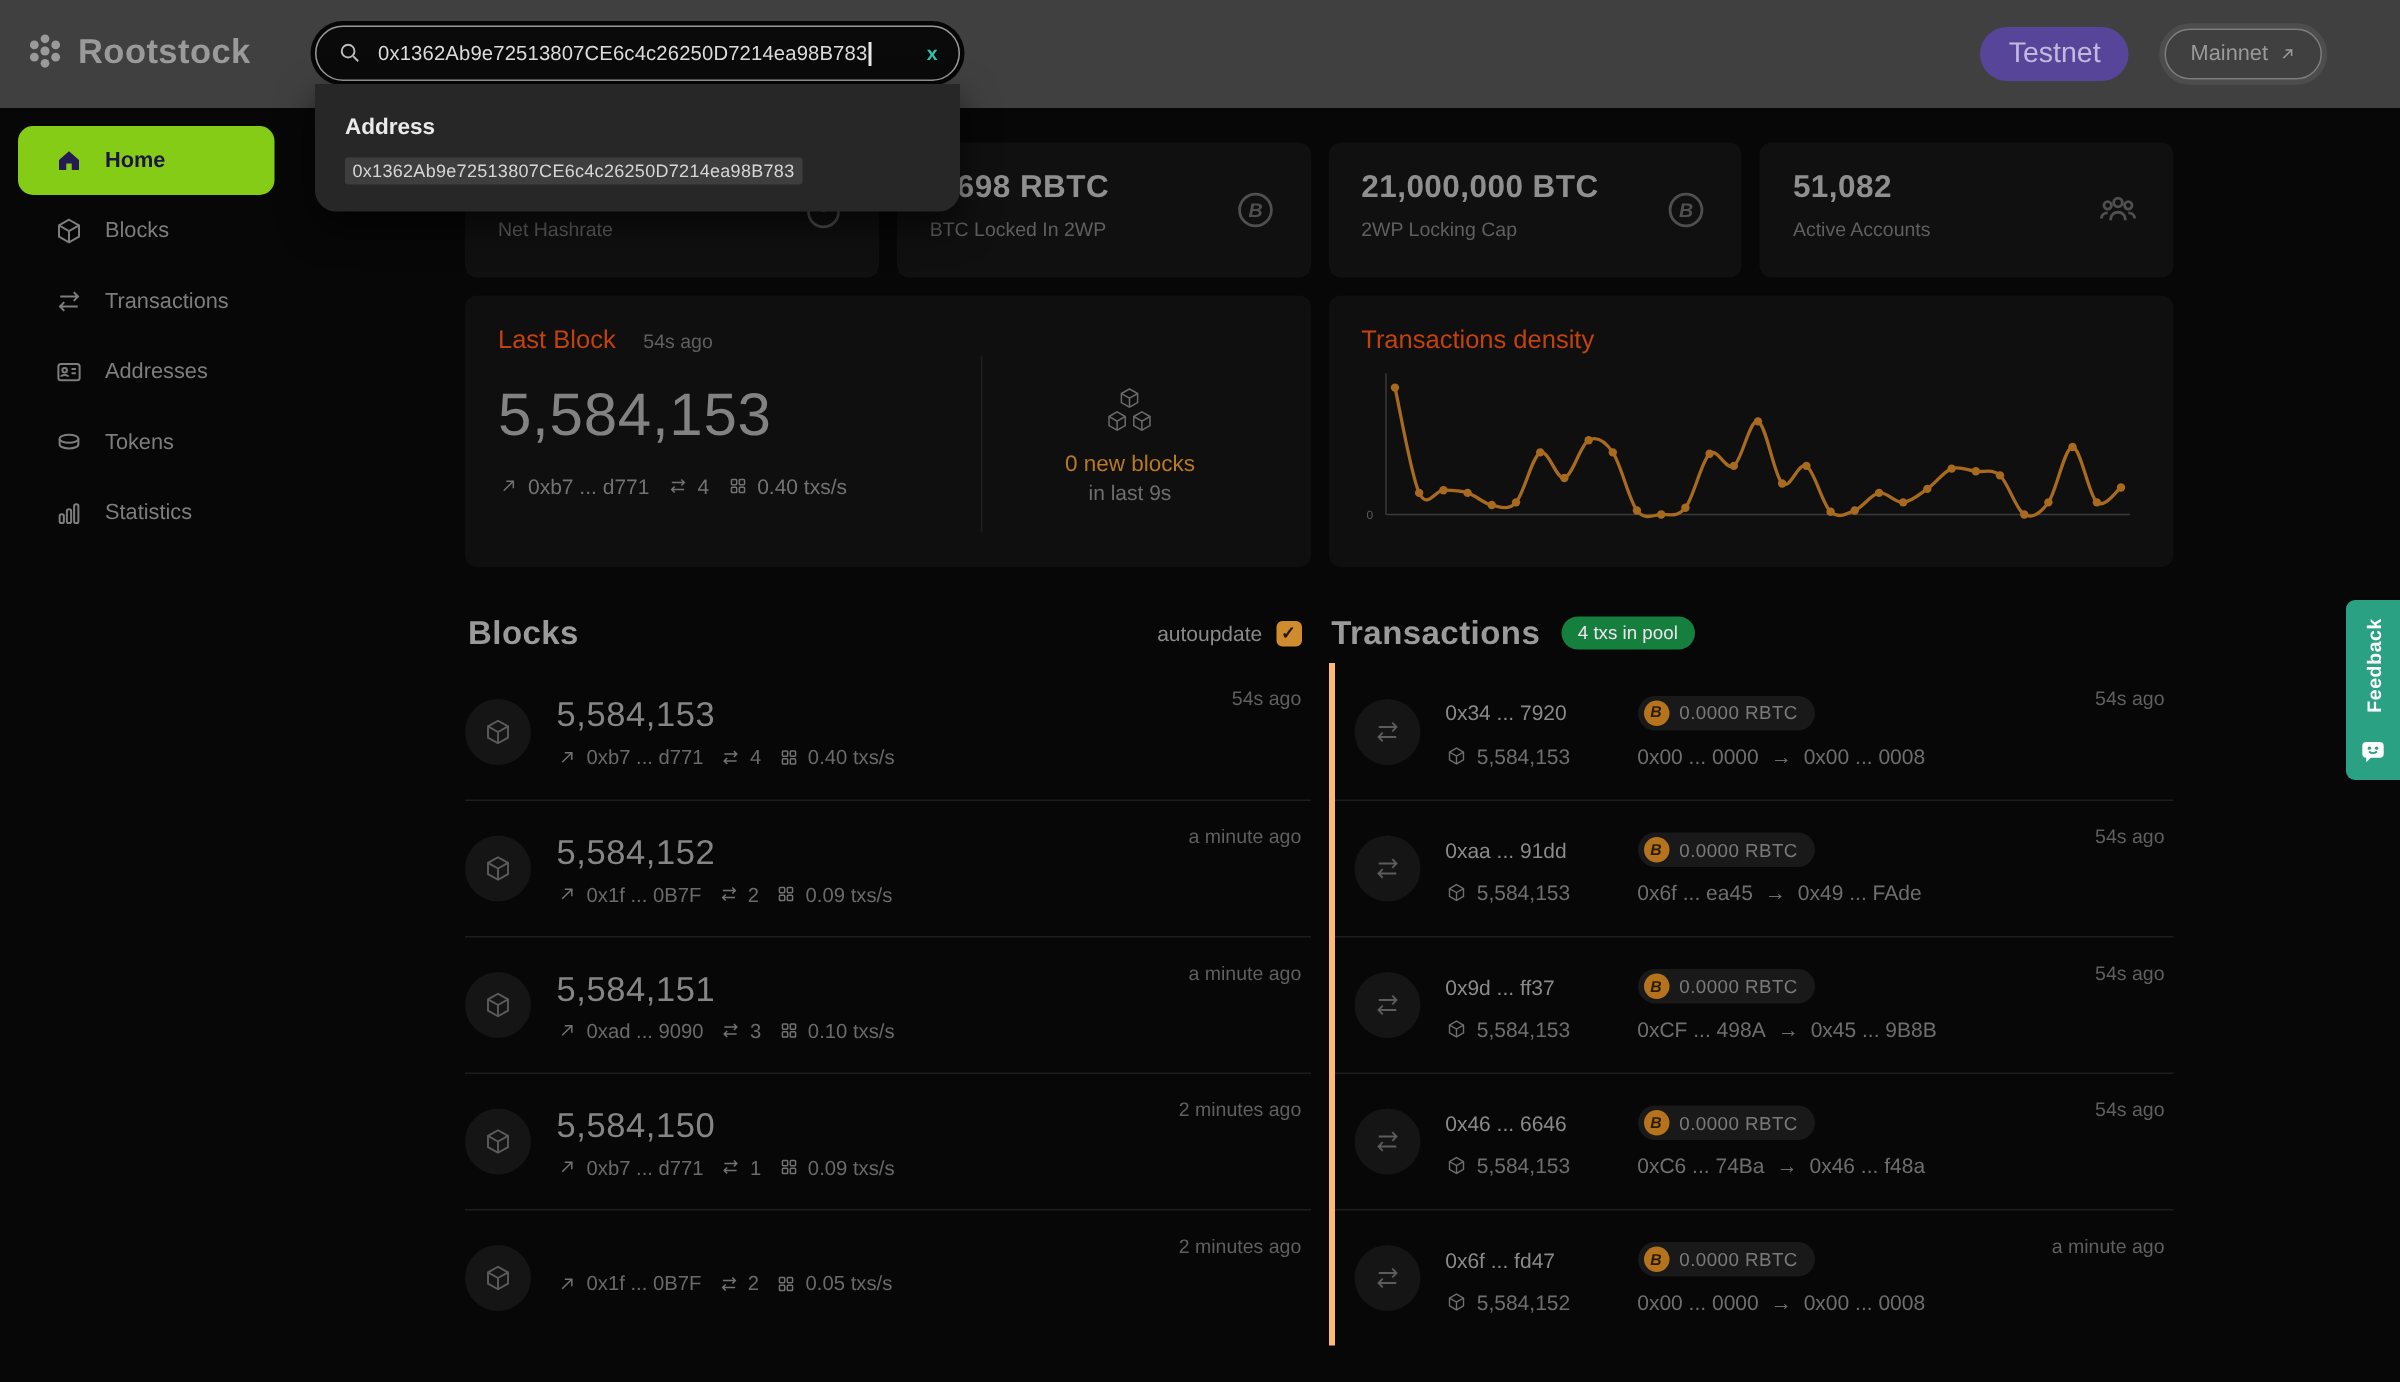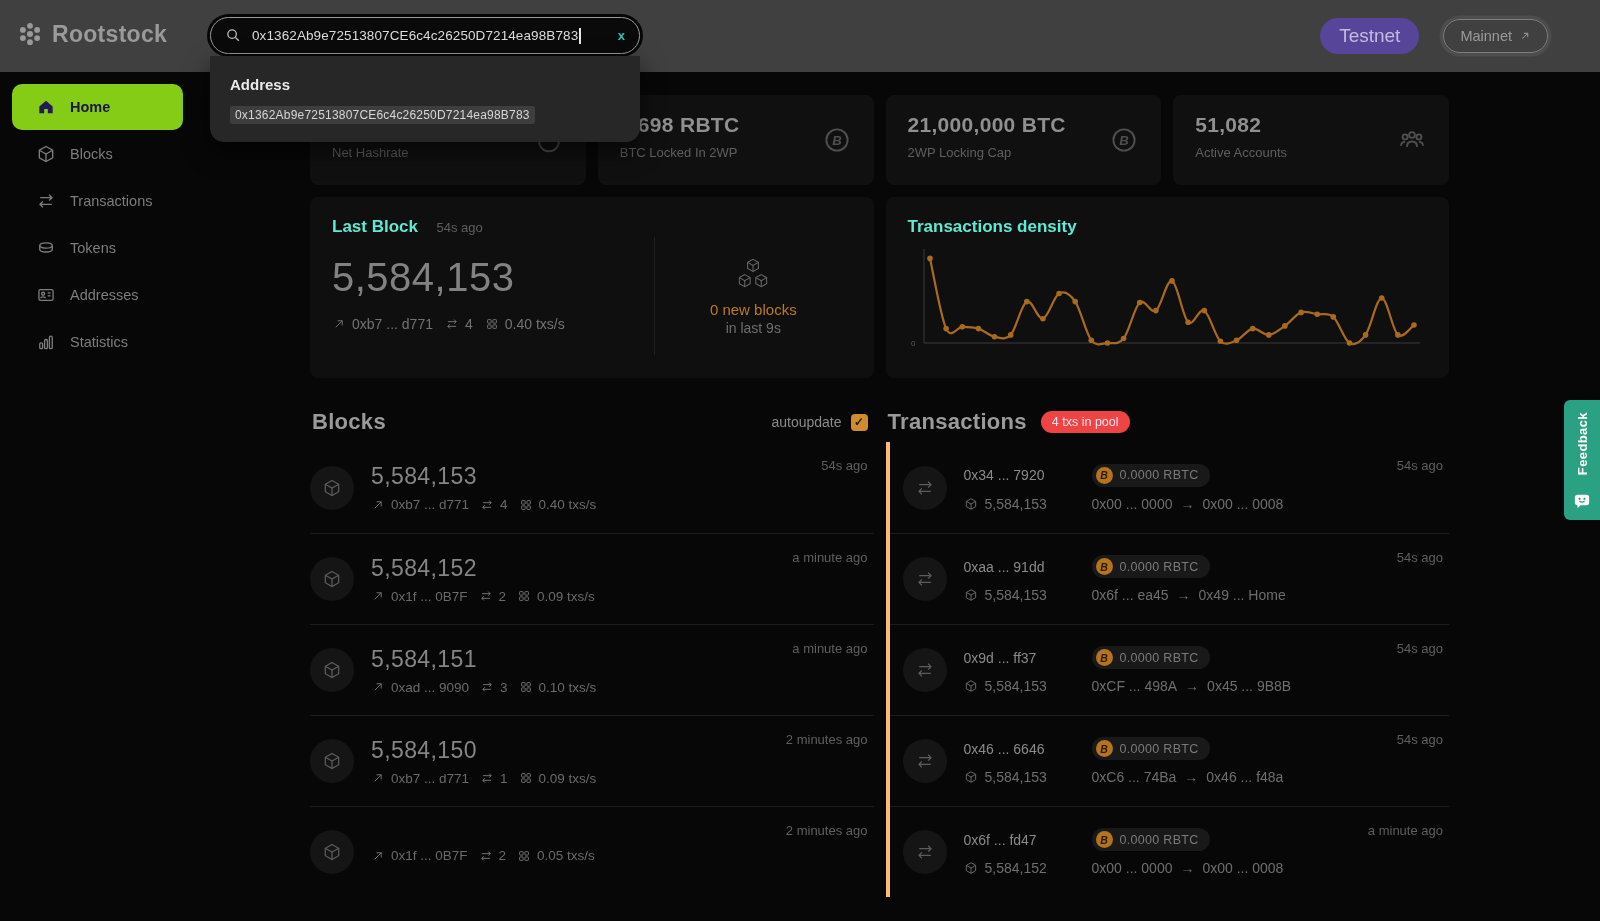--- a/index.html
+++ b/index.html
@@ -47,21 +47,21 @@
   
   .main { position:absolute; left:310px; top:95px; width:1139px; }
   .stats-row { display:grid; grid-template-columns:repeat(4,1fr); gap:12px; }
   .stat-card { background:#101010; border-radius:8px; height:90px; padding:18px 22px; position:relative; }
   .stat-value { font-size:21px; font-weight:600; color:#8f8f8f; letter-spacing:.3px; }
   .stat-label { font-size:13px; color:#5f5f5f; margin-top:8px; }
   .stat-icon { position:absolute; right:22px; top:30px; width:30px; height:30px; stroke:#4f4f4f; fill:none; stroke-width:1.5; color:#4f4f4f; }
 
   .charts-row { display:grid; grid-template-columns:1fr 1fr; gap:12px; margin-top:12px; }
   .panel { background:#0f0f0f; border-radius:8px; height:181px; padding:20px 22px; position:relative; }
-  .panel-title { font-size:17px; font-weight:700; color:#5eead4; }
+  .panel-title { font-size:17px; font-weight:400; color:#c2410c; }
   .lb-time { font-size:13px; color:#5f5f5f; font-weight:400; margin-left:14px; }
   .lb-body { display:flex; height:118px; }
   .lb-left { width:62%; padding-top:18px; }
   .lb-number { font-size:40px; font-weight:500; color:#828282; letter-spacing:.5px; }
   .meta-row { display:flex; align-items:center; gap:12px; margin-top:16px; font-size:14px; color:#737373; }
   .meta-row svg, .rmeta svg { width:14px; height:14px; stroke:#737373; fill:none; stroke-width:1.7; flex:none; }
   .meta-item { display:flex; align-items:center; gap:6px; }
   .lb-right { width:38%; border-left:1px solid #1f1f1f; display:flex; flex-direction:column;
               align-items:center; justify-content:center; gap:2px; }
   .lb-right svg { width:36px; height:36px; stroke:#6a6a6a; fill:none; stroke-width:1.5; }
@@ -72,21 +72,21 @@
   .axis { stroke:#3a3a3a; stroke-width:1; }
   .axis-label { fill:#5a5a5a; font-size:8px; }
 
   
   .lists-row { display:grid; grid-template-columns:1fr 1fr; gap:12px; margin-top:24px; }
   .list-head { display:flex; align-items:center; height:40px; padding:0 6px 0 2px; }
   .list-title { font-size:22px; font-weight:700; color:#9a9a9a; letter-spacing:.3px; }
   .autoupdate { margin-left:auto; display:flex; align-items:center; gap:9px; color:#8a8a8a; font-size:14px; }
   .checkbox { width:17px; height:17px; background:#cf8c2e; border-radius:4px; color:#241a05;
               font-size:12px; font-weight:700; display:flex; align-items:center; justify-content:center; cursor:pointer; }
-  .pool-badge { margin-left:14px; background:#ef4444; color:#f2e3f0; font-size:12.5px;
+  .pool-badge { margin-left:14px; background:#15803d; color:#f2e3f0; font-size:12.5px;
                 padding:4px 11px; border-radius:999px; }
 
   .rows > .row + .row { border-top:1px solid #1d1d1d; }
   .row { position:relative; height:91px; display:flex; align-items:center; cursor:pointer; }
   .row-icon { width:44px; height:44px; border-radius:50%; background:#151515; display:flex;
               align-items:center; justify-content:center; flex:none; }
   .row-icon svg { width:20px; height:20px; stroke:#5c5c5c; fill:none; stroke-width:1.5; }
   .row-main { margin-left:17px; }
   .row-num { font-size:23px; font-weight:500; color:#858585; letter-spacing:.4px; }
   .rmeta { display:flex; align-items:center; gap:11px; margin-top:7px; font-size:13.5px; color:#6a6a6a; }
@@ -254,29 +254,29 @@
     <span>Blocks</span>
   </div>
   <div class="side-item">
     <svg>
         <use href="#i-swap"></use>
       </svg>
     <span>Transactions</span>
   </div>
   <div class="side-item">
     <svg>
+        <use href="#i-card"></use>
+      </svg>
+    <span>Addresses</span>
+  </div>
+  <div class="side-item">
+    <svg>
         <use href="#i-coin"></use>
       </svg>
     <span>Tokens</span>
-  </div>
-  <div class="side-item">
-    <svg>
-        <use href="#i-card"></use>
-      </svg>
-    <span>Addresses</span>
   </div>
   <div class="side-item">
     <svg>
         <use href="#i-stats"></use>
       </svg>
     <span>Statistics</span>
   </div>
 </nav>
 
 <main class="main">
@@ -610,21 +610,21 @@
               </span>
             <span class="tx-block">
                 <svg>
                   <use href="#i-cube"></use>
                 </svg>
                 <span>5,584,153</span>
               </span>
             <span class="tx-route">
                 <span>0x6f ... ea45</span>
                 <span>→</span>
-                <span>0x49 ... Home</span>
+                <span>0x49 ... FAde</span>
               </span>
           </div>
           <span class="row-time">54s ago</span>
         </div>
         <div class="row">
           <span class="row-icon">
               <svg>
                 <use href="#i-swap"></use>
               </svg>
             </span>

